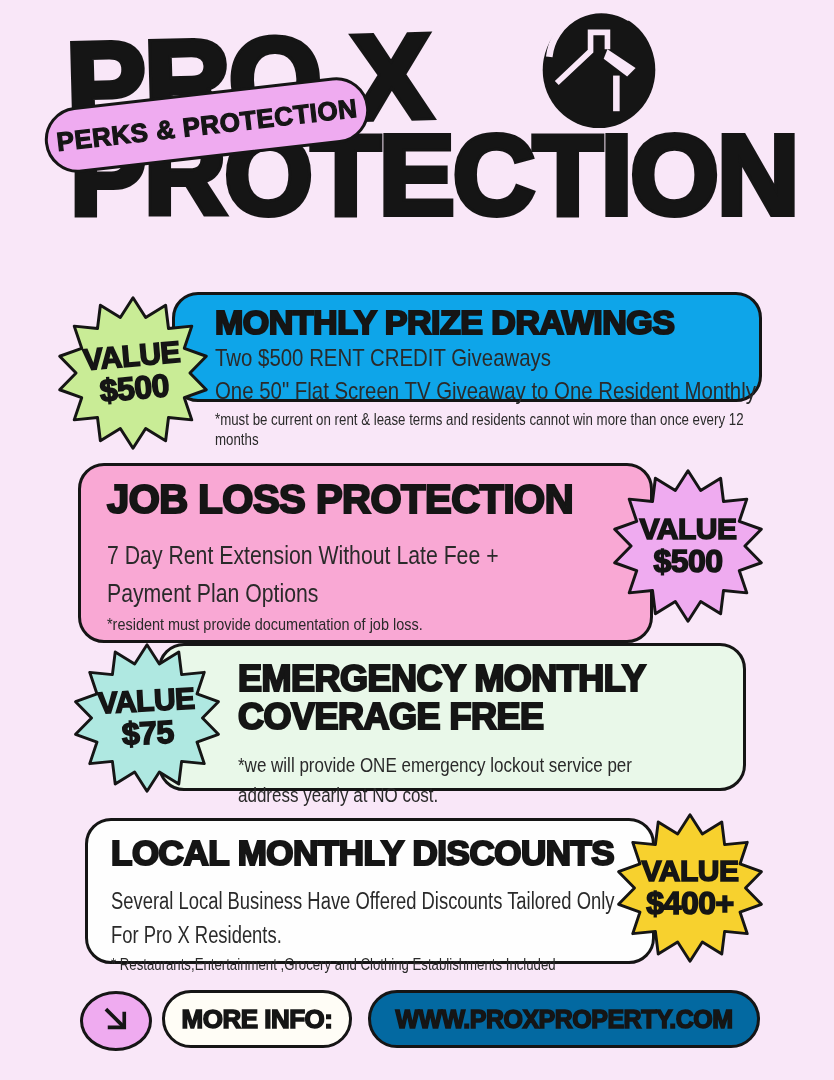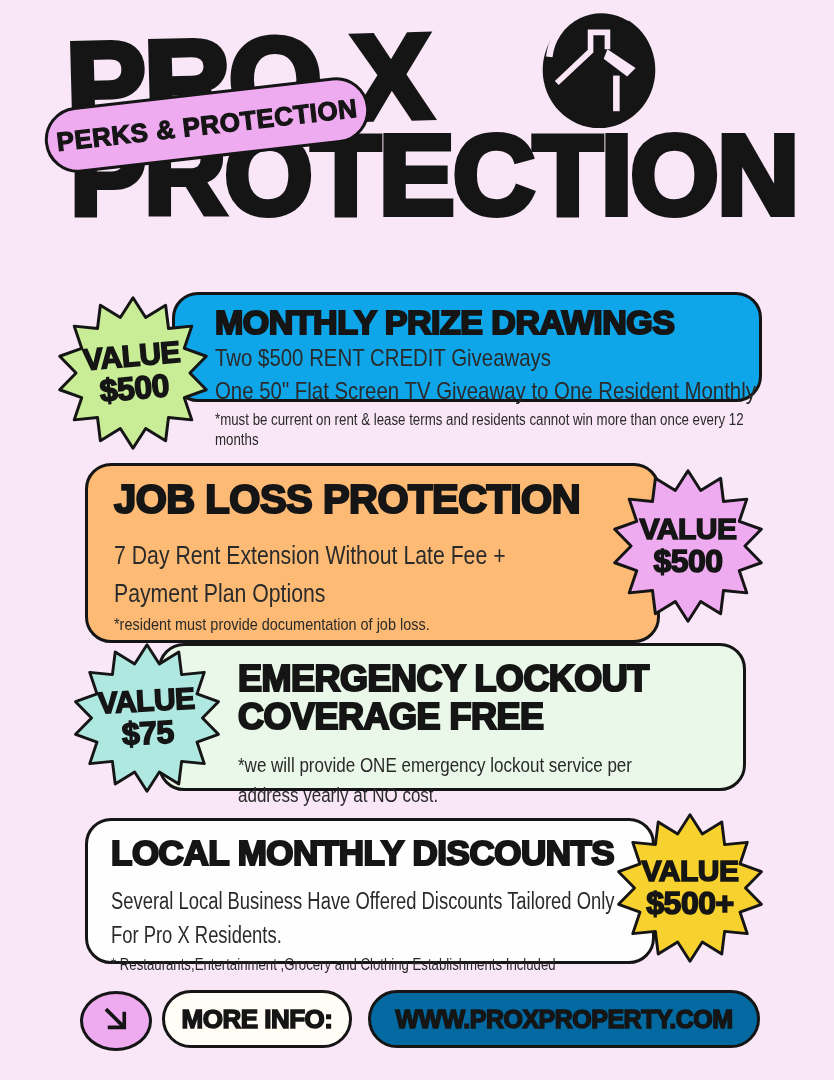--- a/index.html
+++ b/index.html
@@ -36,21 +36,21 @@
   .card h2 {
     font-weight:700; line-height:1.05; letter-spacing:-0.5px;
     -webkit-text-stroke:2.2px #151515; paint-order:stroke fill; white-space:nowrap;
   }
   .body-line { white-space:nowrap; transform-origin:0 50%; color:#2a2a2a; }
   .fine { transform-origin:0 0; color:#2a2a2a; }
   #card1 { left:172px; top:292px; width:590px; height:110px; background:#0ea5e9; padding:10px 0 0 40px; }
   #card1 h2 { font-size:34px; }
   #card1 .body-line { font-size:24px; line-height:33px; transform:scaleX(.85); }
   #card1 .fine { width:665px; font-size:16px; line-height:20px; transform:scaleX(.83); margin-top:3px; }
-  #card2 { left:85px; top:463px; width:575px; height:180px; background:#fdba74; padding:12px 0 0 26px; }
+  #card2 { left:78px; top:463px; width:575px; height:180px; background:#f9a8d4; padding:12px 0 0 26px; }
   #card2 h2 { font-size:40px; margin-bottom:16px; }
   #card2 .body-line { font-size:25px; line-height:38px; transform:scaleX(.85); }
   #card2 .fine { width:560px; font-size:17px; line-height:21px; transform:scaleX(.85); margin-top:2px; }
   #card3 { left:158px; top:643px; width:588px; height:148px; background:#e9f8e9; padding:14px 0 0 77px; }
   #card3 h2 { font-size:36px; }
   #card3 .fine { width:520px; font-size:20px; line-height:30px; transform:scaleX(.85); margin-top:14px; }
   #card4 { left:85px; top:818px; width:570px; height:146px; background:#fefefe; padding:14px 0 0 23px; }
   #card4 h2 { font-size:35px; margin-bottom:12px; }
   #card4 .body-line { font-size:23px; line-height:34px; transform:scaleX(.8); }
   #card4 .fine { width:660px; font-size:16.5px; line-height:20px; transform:scaleX(.8); margin-top:2px; }
@@ -143,21 +143,21 @@
       <svg viewBox="0 0 100 100">
         <polygon points="50.00,1.80 58.12,14.42 70.91,6.57 72.76,21.46 87.68,19.95 82.89,34.16 96.99,39.27 86.50,50.00 96.99,60.73 82.89,65.84 87.68,80.05 72.76,78.54 70.91,93.43 58.12,85.58 50.00,98.20 41.88,85.58 29.09,93.43 27.24,78.54 12.32,80.05 17.11,65.84 3.01,60.73 13.50,50.00 3.01,39.27 17.11,34.16 12.32,19.95 27.24,21.46 29.09,6.57 41.88,14.42" fill="#efabf0" stroke="#151515" stroke-width="1.9" stroke-linejoin="round"></polygon>
       </svg>
     <div class="burst-text">
       <span class="v-label">VALUE</span>
       <span class="v-amount">$500</span>
     </div>
   </div>
 
   <section class="card" id="card3">
-    <h2>EMERGENCY LOCKOUT</h2>
+    <h2>EMERGENCY MONTHLY</h2>
     <h2>COVERAGE FREE</h2>
     <div class="fine">*we will provide ONE emergency lockout service per address yearly at NO cost.</div>
   </section>
   <div class="burst" id="burst3">
       <svg viewBox="0 0 100 100">
         <polygon points="50.00,1.80 58.12,14.42 70.91,6.57 72.76,21.46 87.68,19.95 82.89,34.16 96.99,39.27 86.50,50.00 96.99,60.73 82.89,65.84 87.68,80.05 72.76,78.54 70.91,93.43 58.12,85.58 50.00,98.20 41.88,85.58 29.09,93.43 27.24,78.54 12.32,80.05 17.11,65.84 3.01,60.73 13.50,50.00 3.01,39.27 17.11,34.16 12.32,19.95 27.24,21.46 29.09,6.57 41.88,14.42" fill="#afe8e1" stroke="#151515" stroke-width="1.9" stroke-linejoin="round"></polygon>
       </svg>
     <div class="burst-text">
       <span class="v-label">VALUE</span>
       <span class="v-amount">$75</span>
@@ -169,21 +169,21 @@
     <div class="body-line">Several Local Business Have Offered Discounts Tailored Only</div>
     <div class="body-line">For Pro X Residents.</div>
     <div class="fine">* Restaurants,Entertainment ,Grocery and Clothing Establishments Included</div>
   </section>
   <div class="burst" id="burst4">
       <svg viewBox="0 0 100 100">
         <polygon points="50.00,1.80 58.12,14.42 70.91,6.57 72.76,21.46 87.68,19.95 82.89,34.16 96.99,39.27 86.50,50.00 96.99,60.73 82.89,65.84 87.68,80.05 72.76,78.54 70.91,93.43 58.12,85.58 50.00,98.20 41.88,85.58 29.09,93.43 27.24,78.54 12.32,80.05 17.11,65.84 3.01,60.73 13.50,50.00 3.01,39.27 17.11,34.16 12.32,19.95 27.24,21.46 29.09,6.57 41.88,14.42" fill="#f7d12e" stroke="#151515" stroke-width="1.9" stroke-linejoin="round"></polygon>
       </svg>
     <div class="burst-text">
       <span class="v-label">VALUE</span>
-      <span class="v-amount">$500+</span>
+      <span class="v-amount">$400+</span>
     </div>
   </div>
 
   <div class="arrow-bubble">
     <svg width="44" height="44" viewBox="0 0 48 48">
       <line x1="13" y1="11" x2="33" y2="31" stroke="#151515" stroke-width="4"></line>
       <polyline points="33,14 33,31 15,31" fill="none" stroke="#151515" stroke-width="4"></polyline>
     </svg>
   </div>
   <div class="pill" id="more-info">

